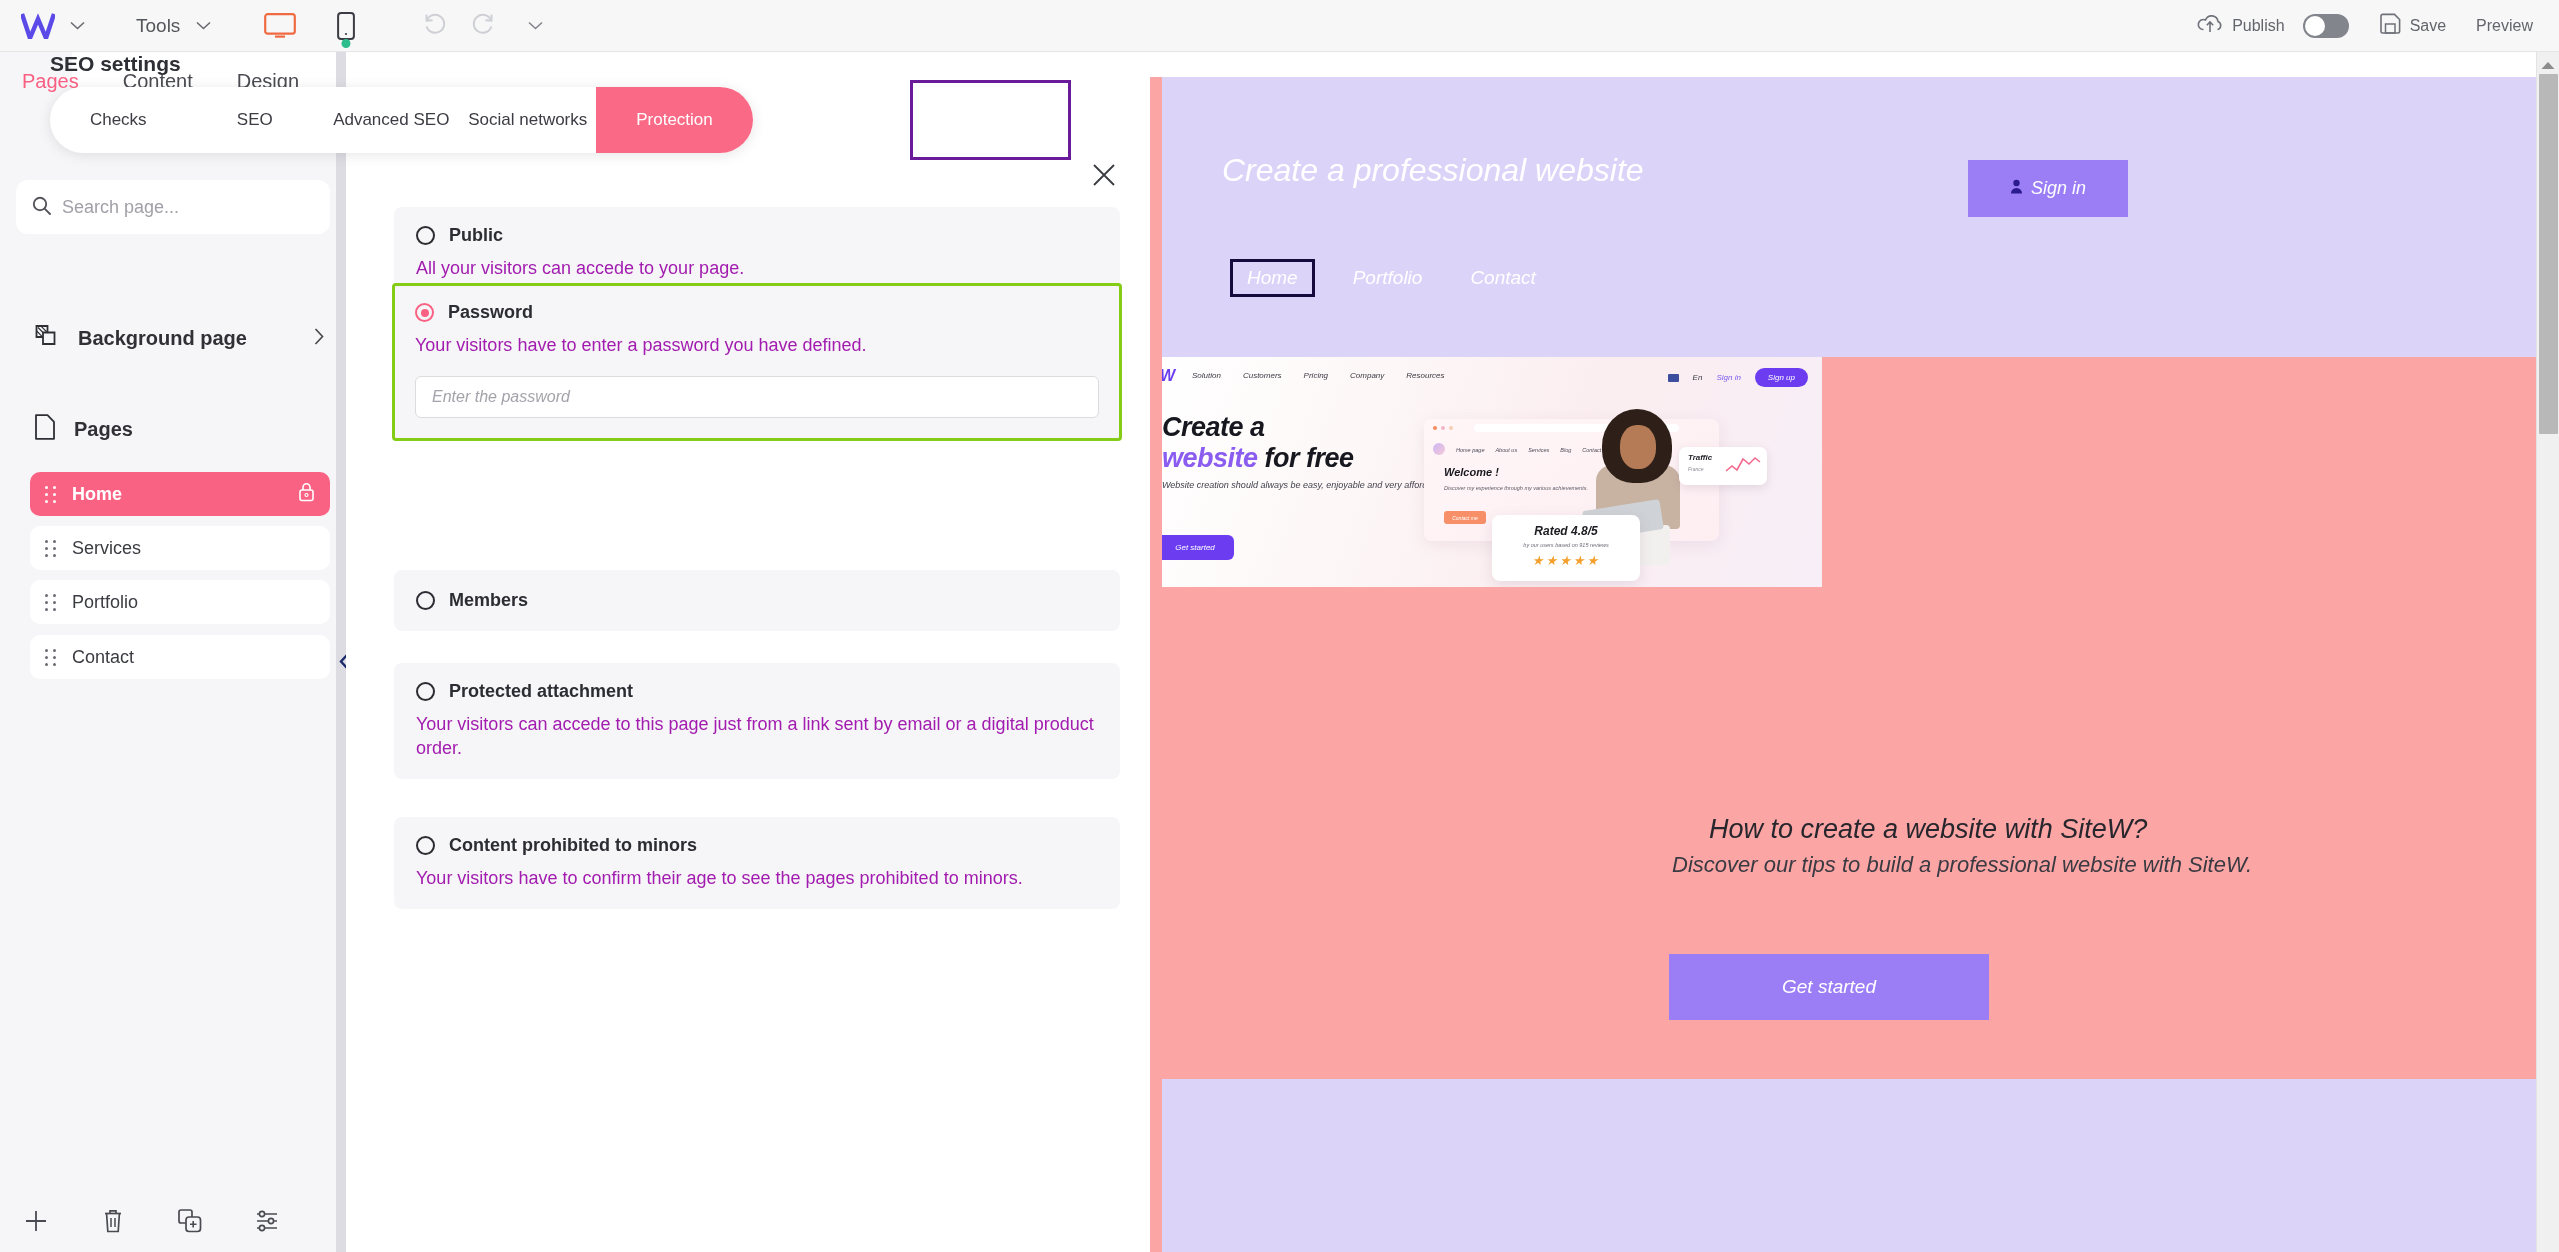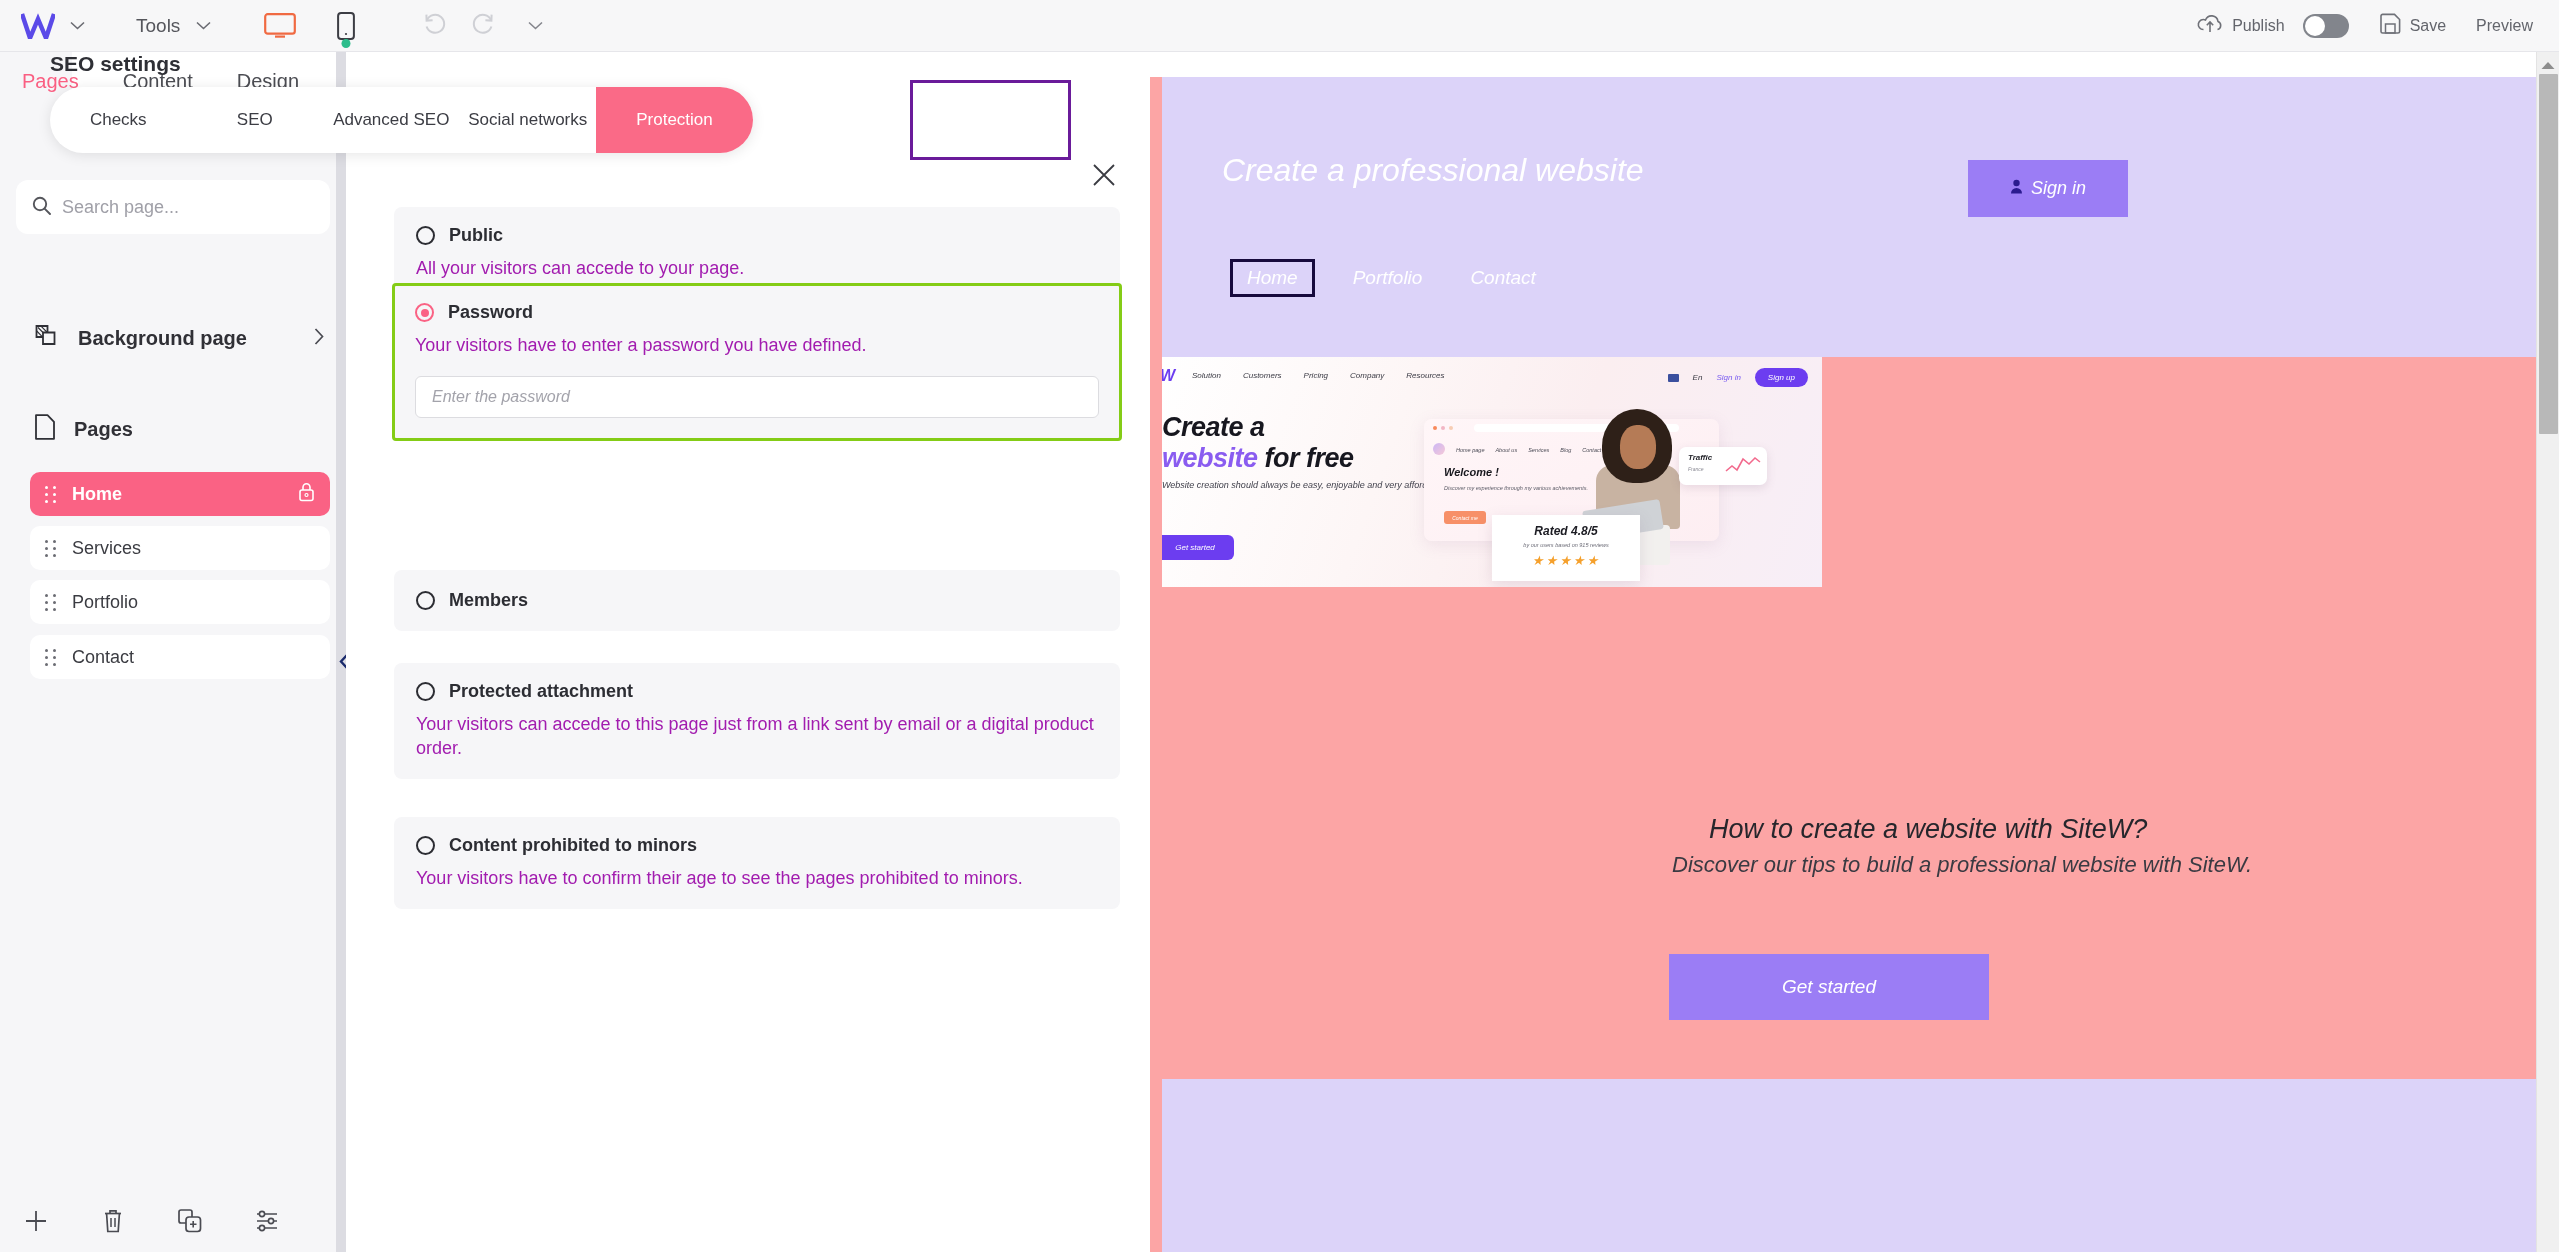--- a/index.html
+++ b/index.html
@@ -265,21 +265,21 @@
   #shot .p-laptop { position:absolute; top: 96px; left: 0px; width: 78px; height: 30px; background:#cfd2d6;
         border-radius: 3px; transform: rotate(-9deg); }
   #shot .traffic {
     position:absolute; top: 90px; left: 517px; width: 88px; height: 38px; background:#fff; border-radius:7px;
     box-shadow: 0 3px 10px rgba(120,90,120,0.16);
   }
   #shot .traffic .tl { position:absolute; top:6px; left:9px; font-size: 8px; font-weight:bold; color:#1d1d24; }
   #shot .traffic .ts { position:absolute; top:19px; left:9px; font-size: 5px; color:#8b8b95; }
   #shot .traffic .spark { position:absolute; top: 8px; left: 46px; }
   #shot .rated {
-    position:absolute; top: 158px; left: 330px; width: 148px; height: 66px; background:#fff; border-radius:0;
+    position:absolute; top: 158px; left: 330px; width: 148px; height: 66px; background:#fff; border-radius:8px;
     box-shadow: 0 4px 14px rgba(120,90,120,0.15);
   }
   #shot .rated .rt { position:absolute; top: 9px; width: 100%; text-align:center; font-size: 12px; font-weight:bold; color:#1c1c23; }
   #shot .rated .rs { position:absolute; top: 27px; width: 100%; text-align:center; font-size: 5.5px; color:#6d6d78; }
   #shot .rated .stars { position:absolute; top: 38px; width:100%; text-align:center; font-size: 13px; color:#f5a02c; letter-spacing: 2px; }
   #shot .logo-sw { position:absolute; top: 10px; left: -2px; font-size: 16px; font-weight: bold; color:#6c3df0; }
 
   #sec2-title {
     position: absolute; top: 757px; left: 559px; font-size: 27px; color: #26262c;
   }

